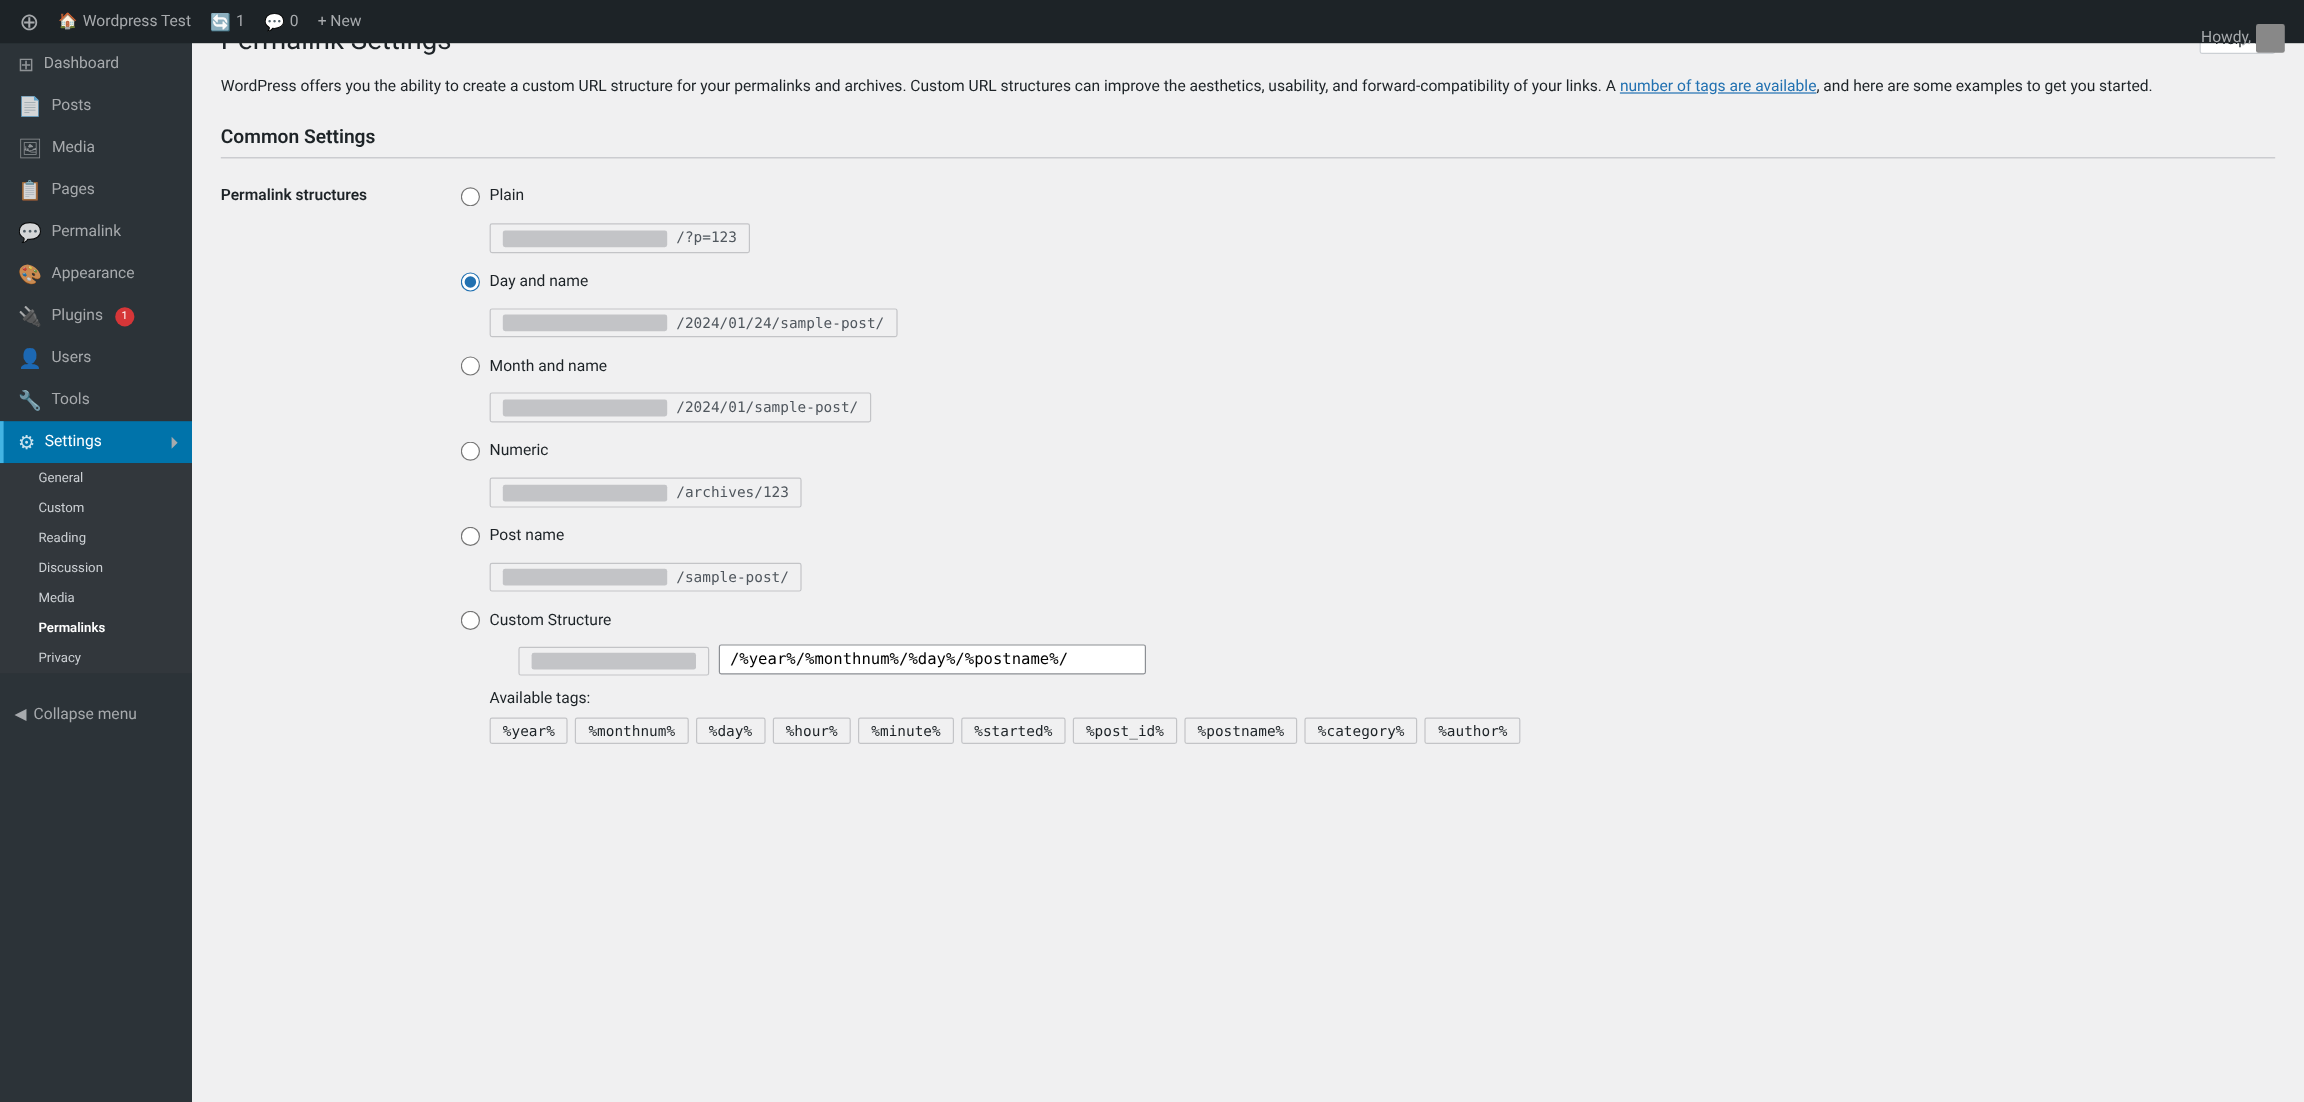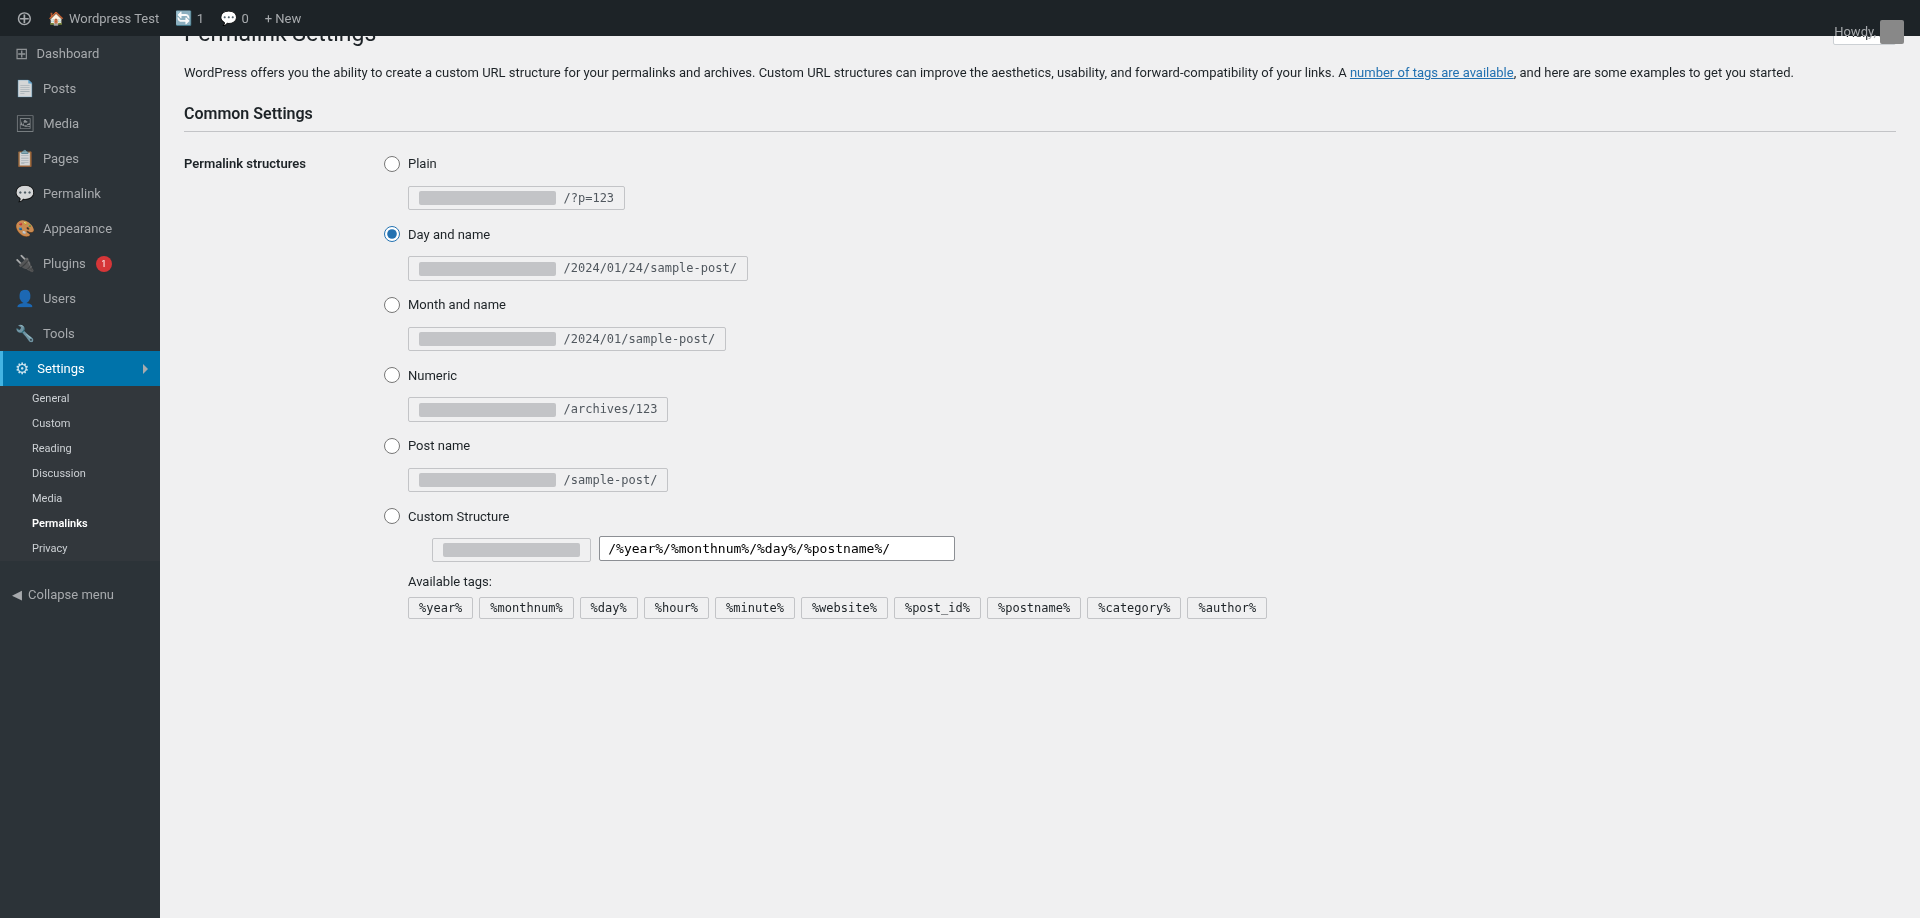--- a/index.html
+++ b/index.html
@@ -433,21 +433,21 @@
           <input class="custom-url-input" type="text" value="/%year%/%monthnum%/%day%/%postname%/" style="">
         </div>
 
         <div class="available-tags-label">Available tags:</div>
         <div class="tags-row">
           <button class="tag-btn">%year%</button>
           <button class="tag-btn">%monthnum%</button>
           <button class="tag-btn">%day%</button>
           <button class="tag-btn">%hour%</button>
           <button class="tag-btn">%minute%</button>
-          <button class="tag-btn">%website%</button>
+          <button class="tag-btn">%started%</button>
           <button class="tag-btn">%post_id%</button>
           <button class="tag-btn">%postname%</button>
           <button class="tag-btn">%category%</button>
           <button class="tag-btn">%author%</button>
         </div>
 
       </td>
     </tr>
   </tbody>
     </table>

